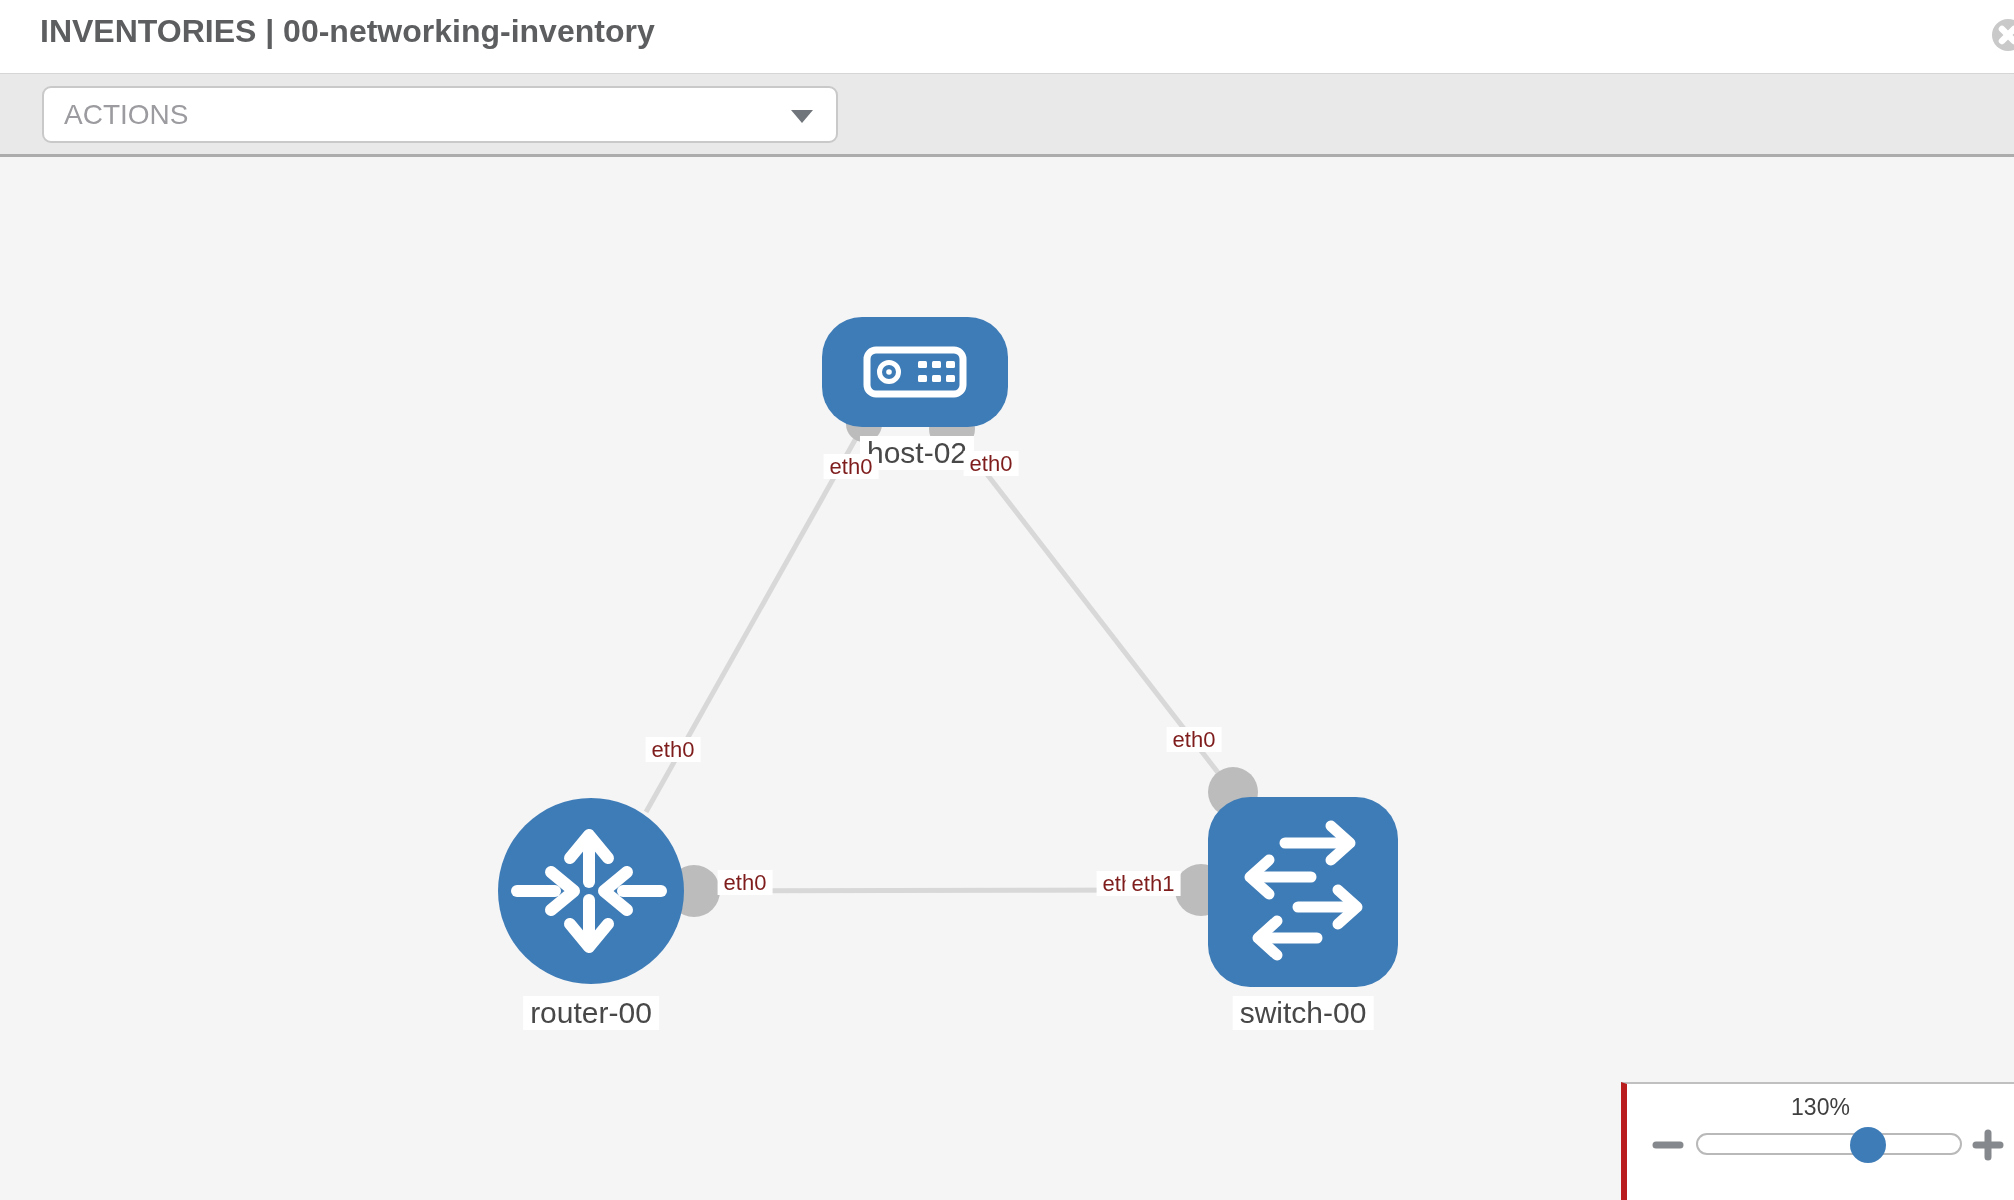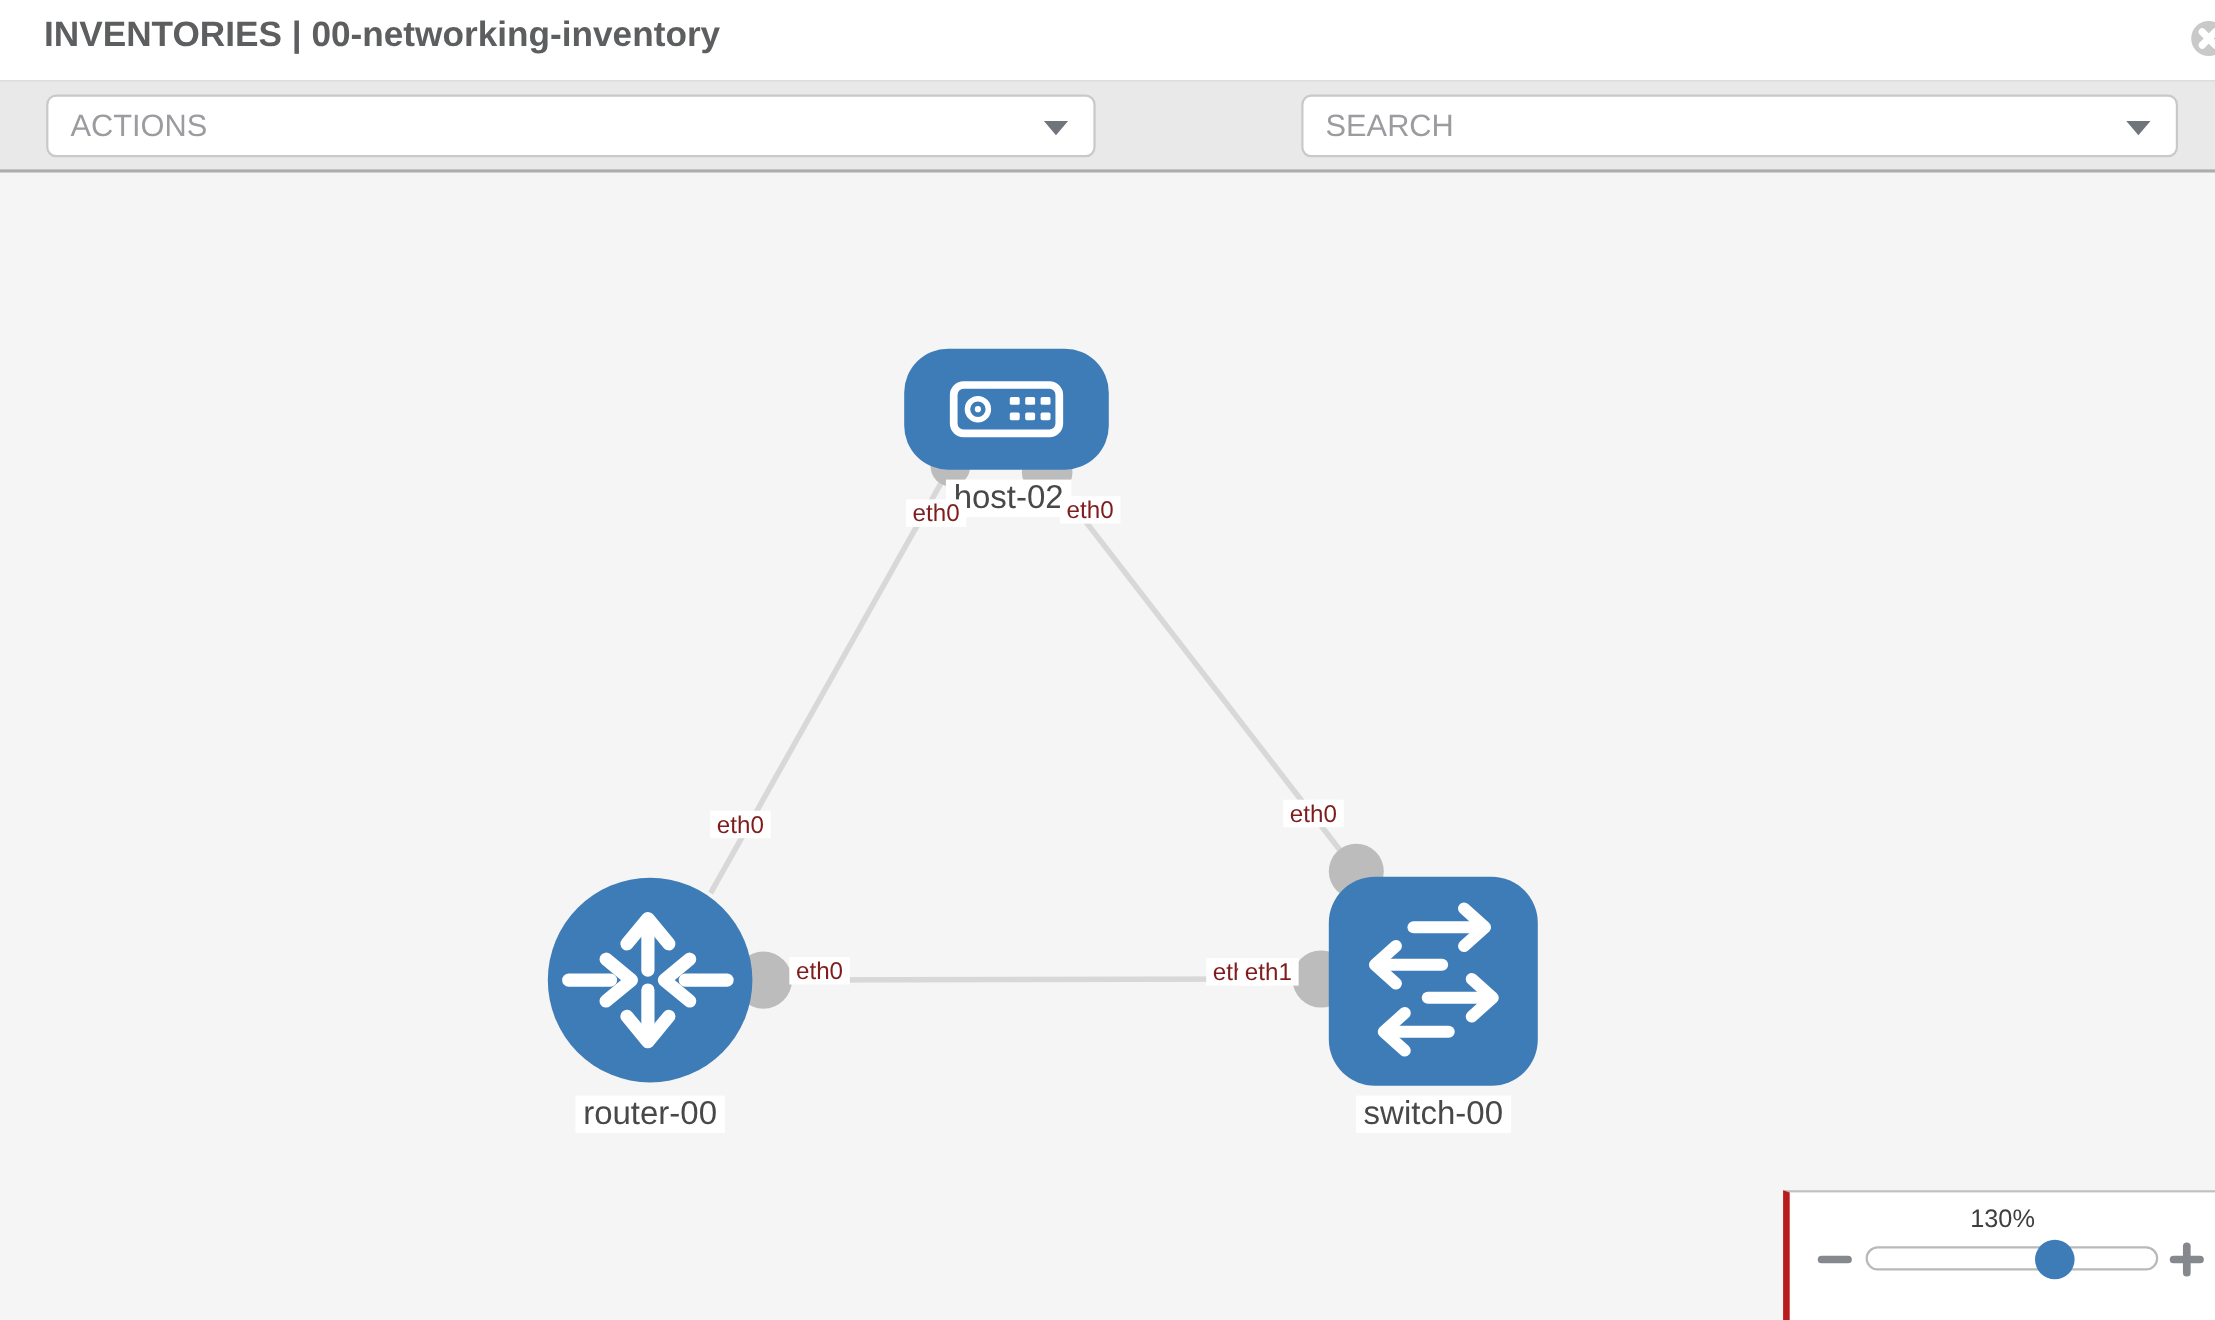--- a/index.html
+++ b/index.html
@@ -13,21 +13,21 @@
   .close-btn{position:absolute;right:20px;top:18px;width:34px;height:34px;border:none;
              background:transparent;padding:0;cursor:pointer;}
 
   
   .toolbar{position:absolute;left:0;top:73px;width:2014px;height:80px;background:#e9e9ea;
            border-top:1px solid #d6d6d6;border-bottom:3px solid #acacac;box-sizing:content-box;}
   .select-box{position:absolute;top:12px;height:57px;background:#ffffff;
               border:2px solid #c9c9c9;border-radius:9px;box-sizing:border-box;cursor:pointer;}
   .select-box .ph{position:absolute;left:20px;top:0;line-height:53px;font-size:28px;color:#9c9ca0;}
   .select-box .chev{position:absolute;right:22px;top:21px;}
-  .actions-box{left:42px;width:954px;}
+  .actions-box{left:42px;width:796px;}
   .search-box{left:1183px;width:797px;}
   .tool-icon-btn{position:absolute;top:91px;width:46px;height:46px;border:none;background:transparent;
                  padding:0;cursor:pointer;}
   .wrench-btn{left:1044px;}
   .key-btn{left:1111px;}
 
   
   .canvas{position:absolute;left:0;top:157px;width:2014px;height:1043px;background:#f5f5f6;}
   .topo-svg{position:absolute;left:0;top:0;}
 
@@ -98,28 +98,20 @@
           <g transform="rotate(33 23 23)">
             <circle cx="11" cy="21" r="7" fill="none" stroke="#6f757b" stroke-width="5.5"></circle>
             <line x1="18" y1="21" x2="41" y2="21" stroke="#6f757b" stroke-width="6" stroke-linecap="round"></line>
             <line x1="32" y1="22" x2="32" y2="29" stroke="#6f757b" stroke-width="5" stroke-linecap="round"></line>
             <line x1="40" y1="22" x2="40" y2="31" stroke="#6f757b" stroke-width="5" stroke-linecap="round"></line>
           </g>
         </svg>
       </span>
     </button>
 
-    <div class="select-box search-box">
-      <span class="ph">SEARCH</span>
-      <span class="chev">
-        <svg width="24" height="15" viewBox="0 0 24 15">
-            <polygon points="1,1 23,1 12,14" fill="#6f757b"></polygon>
-          </svg>
-      </span>
-    </div>
   </div>
 
   <div class="canvas">
 
     <svg class="topo-svg" width="2014" height="1043" viewBox="0 157 2014 1043">
 
       <g stroke="#d8d8d8" stroke-width="5">
         <line x1="864" y1="424" x2="646" y2="812"></line>
         <line x1="952" y1="429" x2="1233" y2="792"></line>
         <line x1="694" y1="891" x2="1201" y2="890"></line>

